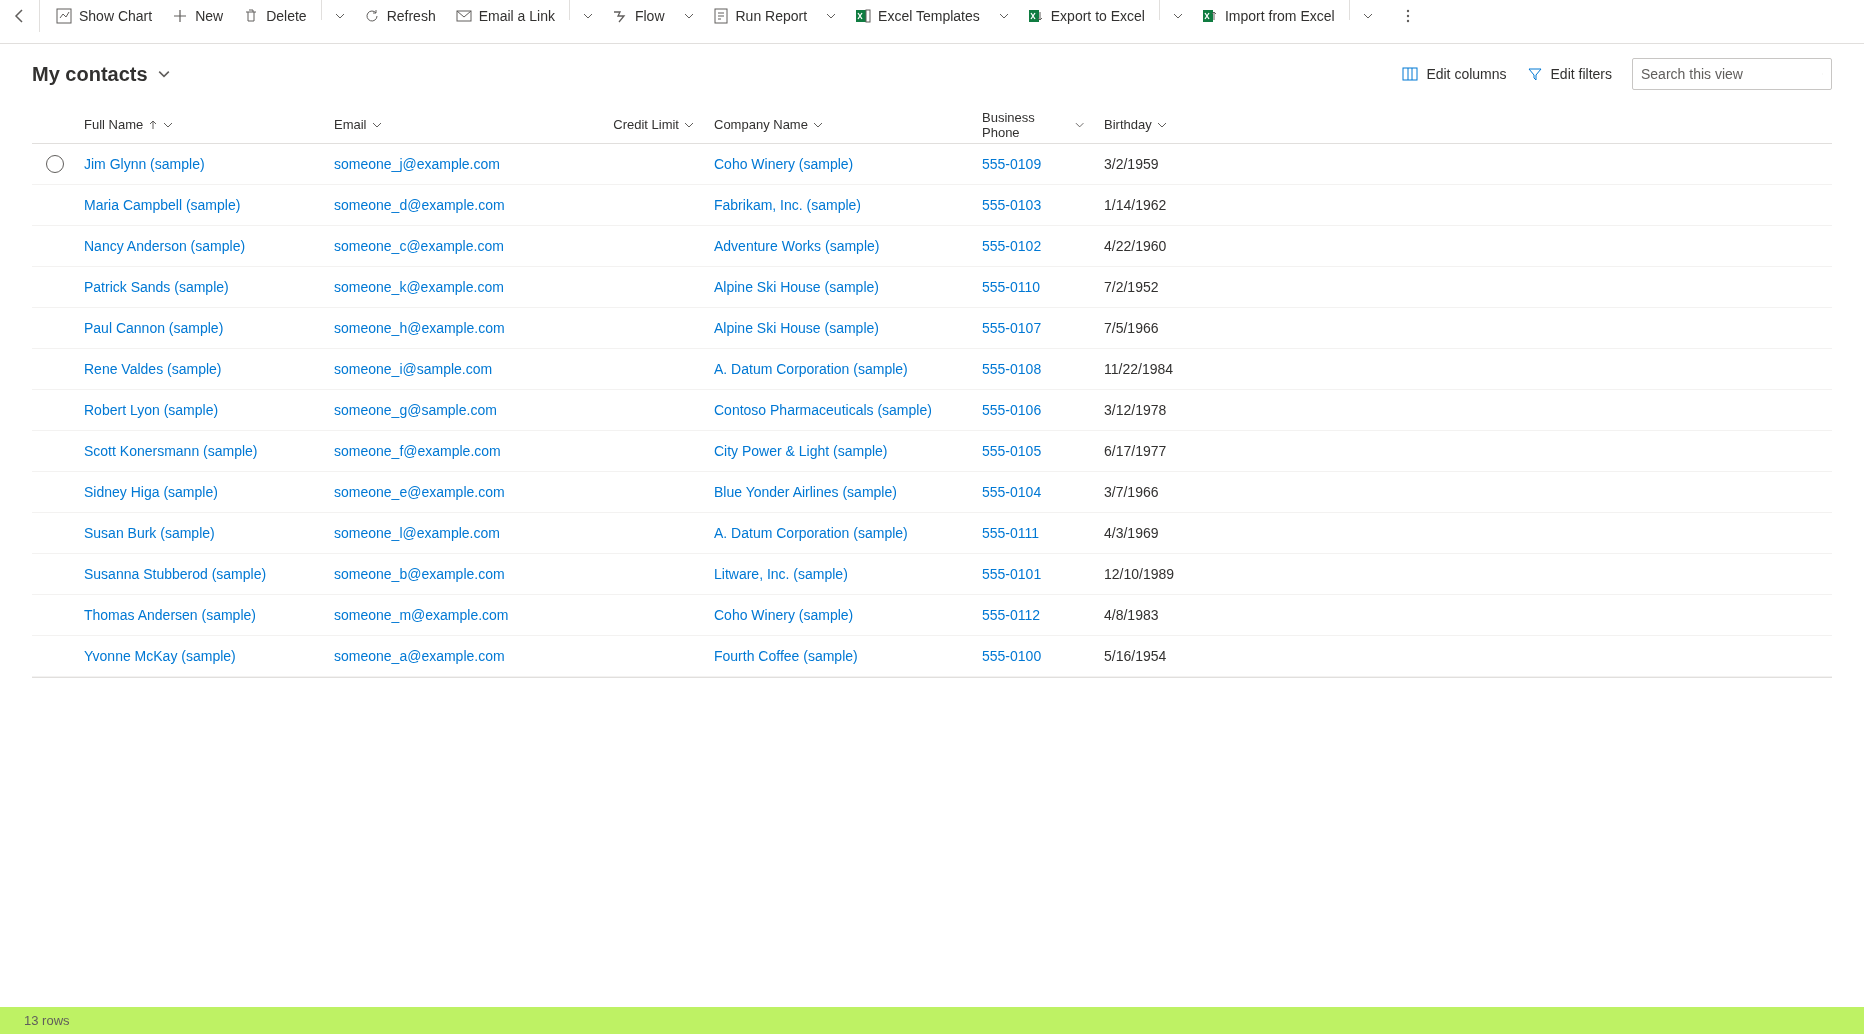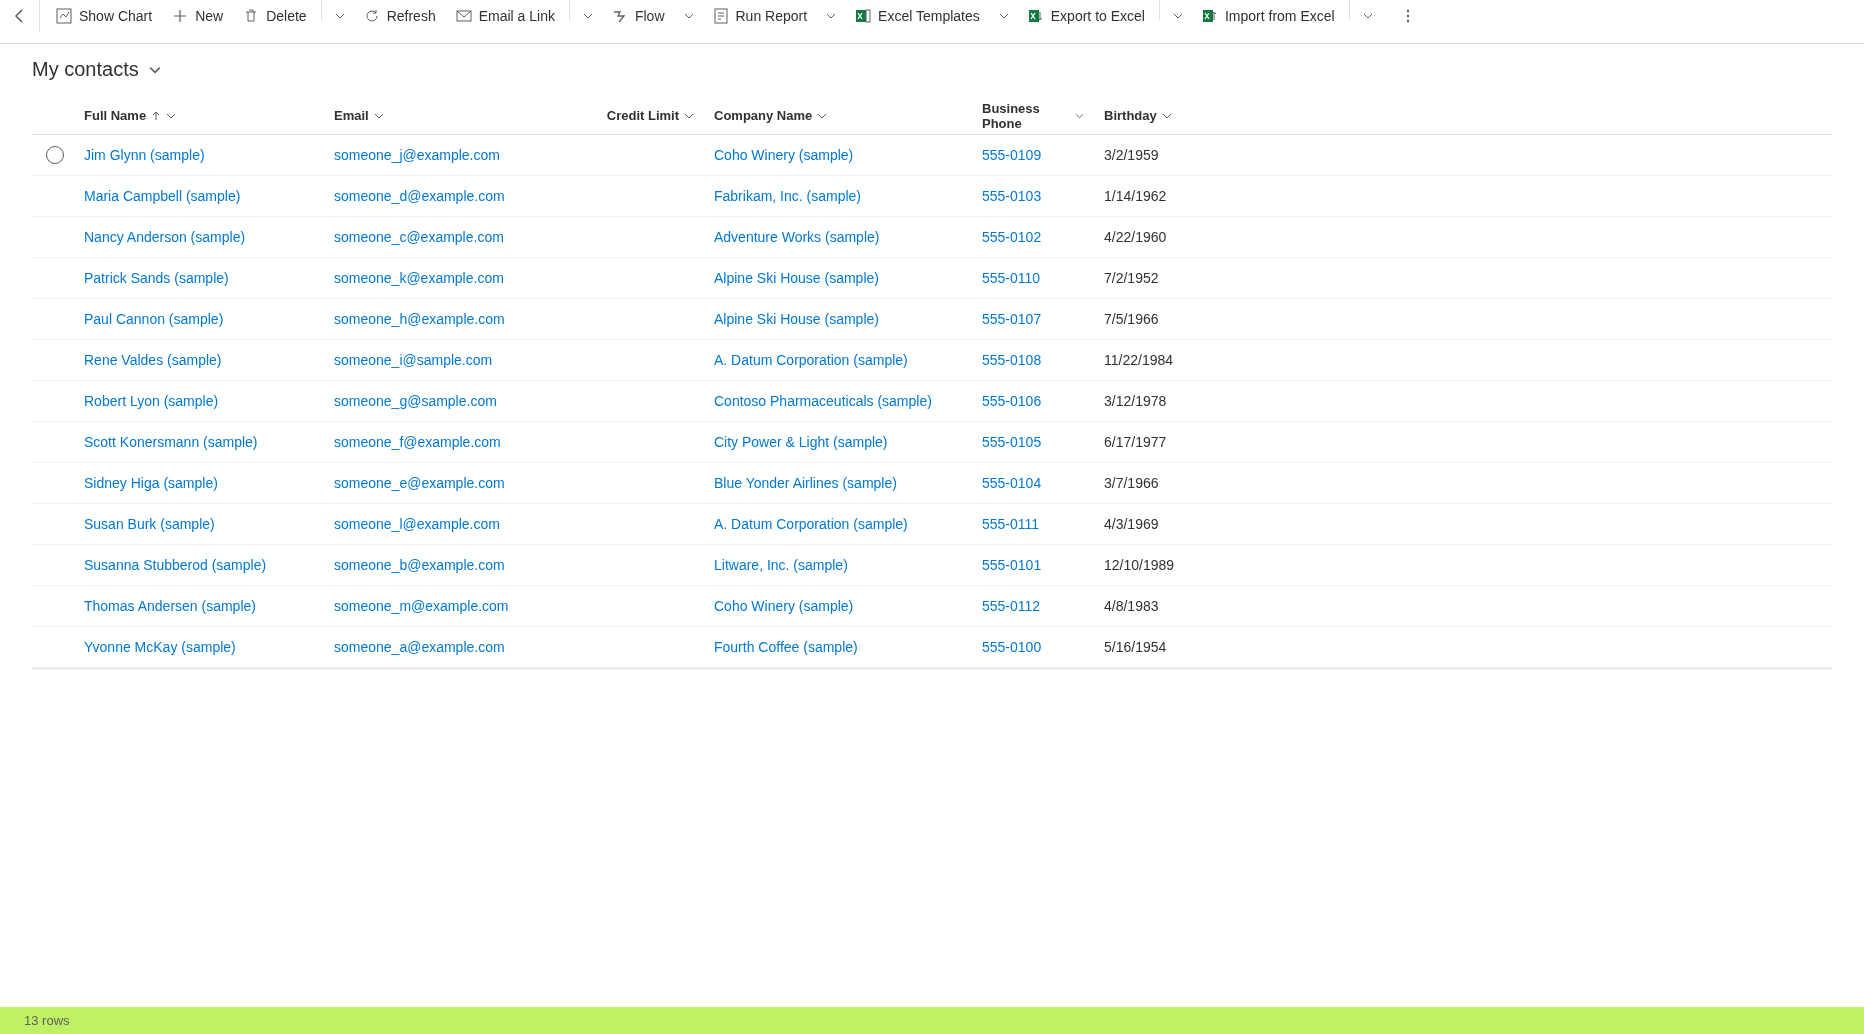--- a/index.html
+++ b/index.html
@@ -78,21 +78,21 @@
     padding: 14px 32px 8px 32px;
   }
   .view-title-wrap {
     display: flex;
     align-items: center;
     gap: 10px;
     cursor: pointer;
   }
   .view-title {
     font-size: 20px;
-    font-weight: 400;
+    font-weight: 700;
     color: #323130;
   }
   .header-right {
     display: flex;
     align-items: center;
     gap: 20px;
   }
   .header-action {
     display: flex;
     align-items: center;
@@ -121,21 +121,21 @@
   .grid {
     margin: 8px 32px 0 32px;
     border-bottom: 1px solid #e1dfdd;
   }
   .grid-header {
     display: flex;
     align-items: center;
     height: 38px;
     border-bottom: 1px solid #e1dfdd;
     font-size: 13px;
-    font-weight: 700;
+    font-weight: 400;
     color: #323130;
   }
   .col-sel { width: 42px; flex: 0 0 42px; }
   .col-name { width: 250px; flex: 0 0 250px; padding: 0 10px; }
   .col-email { width: 226px; flex: 0 0 226px; padding: 0 10px; }
   .col-credit { width: 154px; flex: 0 0 154px; padding: 0 10px; text-align: left; }
   .col-company { width: 268px; flex: 0 0 268px; padding: 0 10px; }
   .col-phone { width: 122px; flex: 0 0 122px; padding: 0 10px; }
   .col-birthday { width: 200px; flex: 0 0 200px; padding: 0 10px; }
   .col-header-inner {
@@ -333,20 +333,42 @@
   </div>
 </div>
 
 <div class="header-area">
   <div class="view-title-wrap">
     <span class="view-title">My contacts</span>
     <svg width="12" height="12" viewBox="0 0 10 10">
         <path d="M1 3 L5 7 L9 3" stroke="#605e5c" stroke-width="1.3" fill="none"></path>
       </svg>
   </div>
+  <div class="header-right">
+    <div class="header-action">
+      <svg width="16" height="16" viewBox="0 0 16 16">
+          <rect x="1" y="2" width="14" height="12" fill="none" stroke="#0078d4"></rect>
+          <path d="M6 2 V14 M10 2 V14" stroke="#0078d4"></path>
+        </svg>
+      <span>Edit columns</span>
+    </div>
+    <div class="header-action">
+      <svg width="16" height="16" viewBox="0 0 16 16">
+          <path d="M2 3 H14 L9 9 V14 L7 12 V9 Z" fill="none" stroke="#0078d4"></path>
+        </svg>
+      <span>Edit filters</span>
+    </div>
+    <div class="search-wrap">
+      <input class="search-input" placeholder="Search this view" style="">
+      <svg width="16" height="16" viewBox="0 0 16 16">
+          <circle cx="7" cy="7" r="5" fill="none" stroke="#605e5c"></circle>
+          <path d="M11 11 L15 15" stroke="#605e5c"></path>
+        </svg>
+    </div>
+  </div>
 </div>
 
 <div class="grid">
   <div class="grid-header">
     <div class="col-sel"></div>
     <div class="col-name">
       <div class="col-header-inner">
         <span>Full Name</span>
         <svg width="10" height="10" viewBox="0 0 10 10">
             <path d="M5 1 V9 M2 4 L5 1 L8 4" stroke="#605e5c" fill="none"></path>

